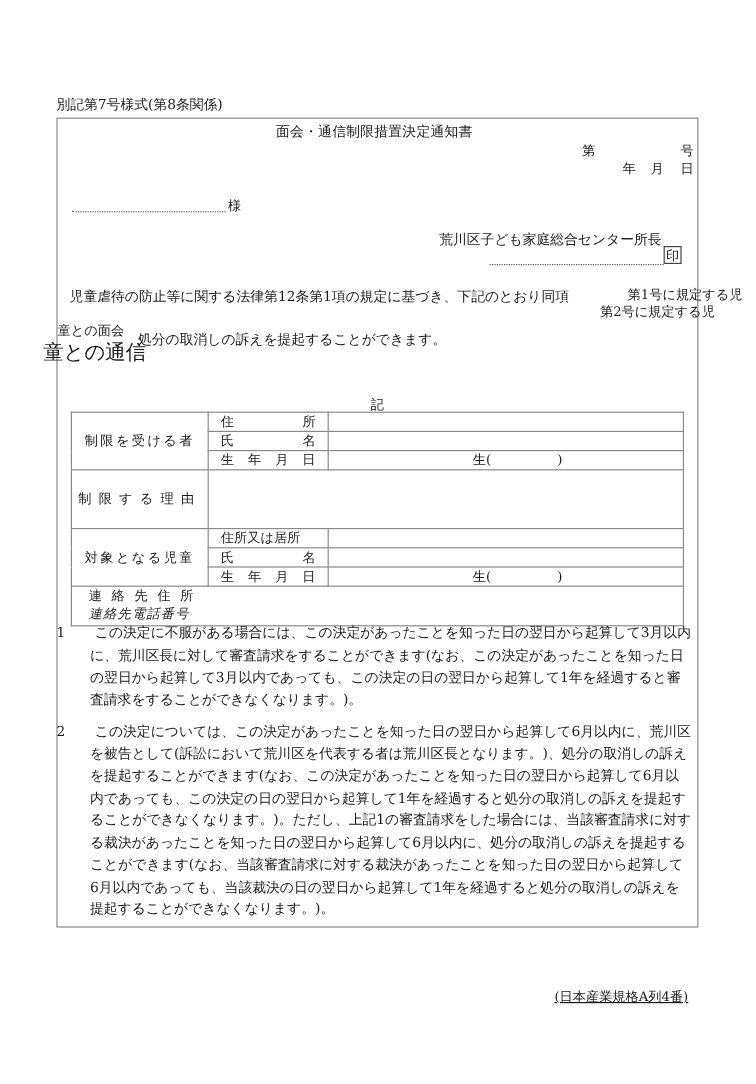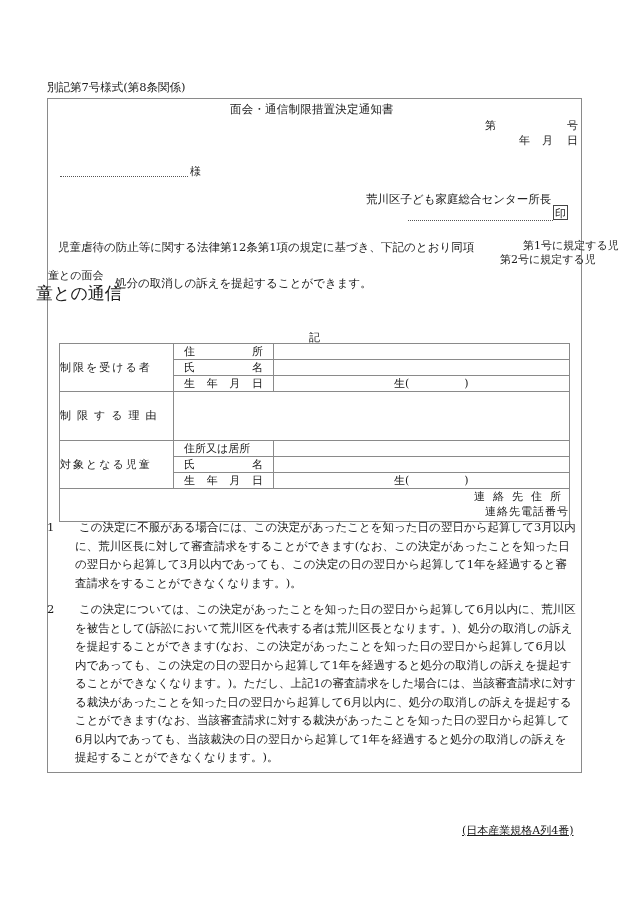--- a/index.html
+++ b/index.html
@@ -44,30 +44,30 @@
     #ki { left: 309px; top: 330px; }
 
     #detail-table {
       position: absolute; left: 59px; top: 343px; width: 511px;
       border-collapse: collapse; table-layout: fixed;
     }
     #detail-table td {
       border: 1px solid #8a8a8a; padding: 0; height: 15px; font-size: 11px;
       line-height: 14px; vertical-align: middle;
     }
-    #detail-table .c1 { width: 114px; text-align: left; letter-spacing: 2px; }
+    #detail-table .c1 { width: 114px; text-align: center; letter-spacing: 2px; }
     #detail-table .c2 { width: 100px; }
     #detail-table .spread { display: flex; justify-content: space-between; padding: 0 10px 0 10px; }
     #detail-table .spread4 { display: flex; justify-content: space-between; padding: 0 10px 0 10px; }
     #detail-table .birth { text-align: left; padding-left: 120px; }
     #detail-table .reason-cell { height: 48px; margin-left: 40px; }
     #detail-table .reason-label { letter-spacing: 6px; }
-    #detail-table .contact { height: 32px; padding-left: 14px; text-align: right; vertical-align: top; }
+    #detail-table .contact { height: 32px; padding-left: 14px; text-align: left; vertical-align: top; }
     .contact-row1 { letter-spacing: 8px; line-height: 15px; }
-    .contact-row2 { letter-spacing: 1px; line-height: 15px; }
+    .contact-row2 { letter-spacing: 1px; line-height: 15px; font-style: italic; }
 
     .note { position: absolute; left: 61px; width: 515px; font-size: 11.5px; line-height: 18.5px; }
     .note p { margin: 0; }
     #note1 { top: 518px; }
     #note2 { top: 600px; }
     .note .num { display: inline-block; width: 18px; }
     .note .hang { padding-left: 14px; text-indent: -14px; }
     #footer { left: 462px; top: 823px; font-size: 11px; text-decoration: underline; }
   </style>
 </head>

